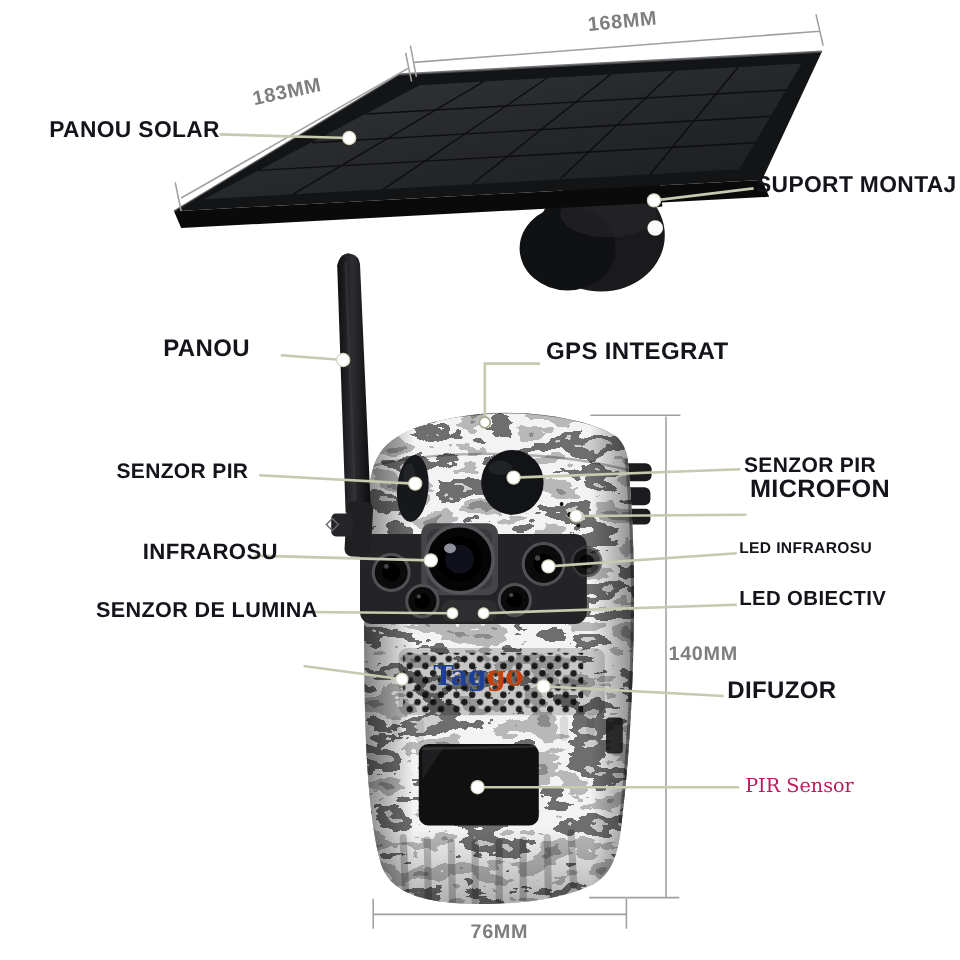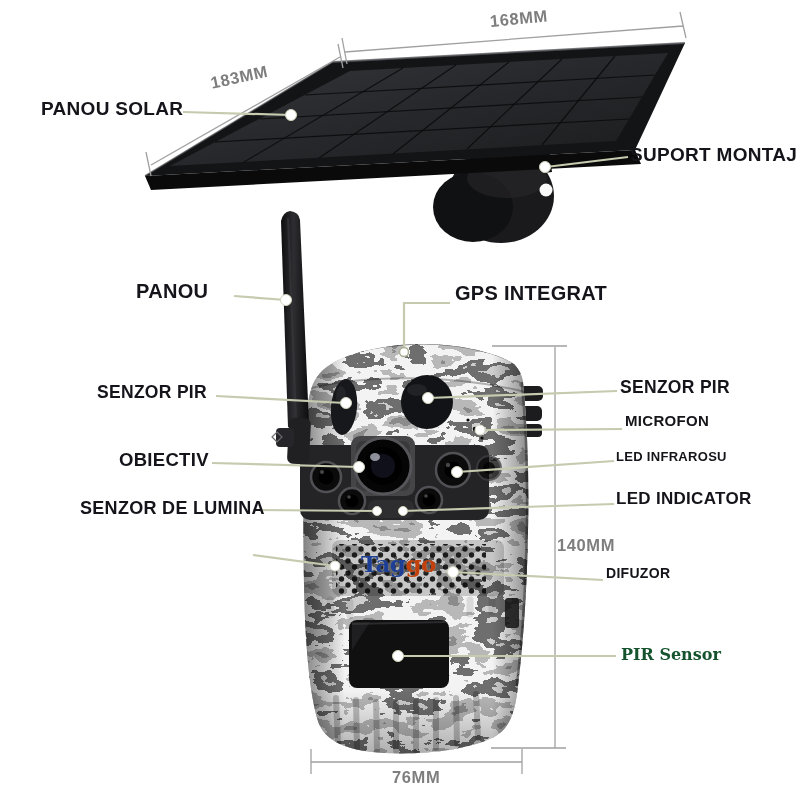--- a/index.html
+++ b/index.html
@@ -3,22 +3,22 @@
 <meta charset="utf-8">
 <style>
   html,body{margin:0;padding:0;background:#ffffff;}
   .stage{position:relative;width:800px;height:800px;background:#ffffff;overflow:hidden;
          font-family:"Liberation Sans",sans-serif;}
   .stage svg{position:absolute;left:0;top:0;}
   .cl{position:absolute;font-weight:700;color:#14141a;white-space:nowrap;
       letter-spacing:.3px;line-height:1.05;}
   .dim{position:absolute;font-weight:700;color:#7e7e7e;white-space:nowrap;
        font-size:16.5px;letter-spacing:.6px;transform-origin:left top;}
-  .serif-label{position:absolute;font-family:"DejaVu Serif",serif;font-weight:700;
-       color:#14532d;font-size:16px;white-space:nowrap;}
+  .serif-label{position:absolute;font-family:"DejaVu Serif",serif;font-weight:400;
+       color:#be185d;font-size:16px;white-space:nowrap;}
   .brand{position:absolute;left:361px;top:550px;font-family:"DejaVu Serif",serif;
        font-weight:700;font-size:23px;letter-spacing:-.5px;white-space:nowrap;
        text-shadow:0 0 2px rgba(255,255,255,.45);}
   .brand .b1{color:#1e3f96;text-align:right;}
   .brand .b2{color:#c2410c;}
 </style>
 </head>
 <body>
 
 <div class="stage">
@@ -218,26 +218,26 @@
   </g>
   <circle cx="404" cy="352" r="4.5" fill="#ffffff" stroke="#a9ad92" stroke-width="1.5"></circle>
 </svg>
 
 <div class="cl" style="left:41px;top:99px;font-size:19px">PANOU SOLAR</div>
 <div class="cl" style="left:630px;top:145px;font-size:19px">SUPORT MONTAJ</div>
 <div class="cl" style="left:136px;top:281px;font-size:20px">PANOU</div>
 <div class="cl" style="left:455px;top:283px;font-size:20px">GPS INTEGRAT</div>
 <div class="cl" style="left:97px;top:383px;font-size:17.5px">SENZOR PIR</div>
 <div class="cl" style="left:620px;top:378px;font-size:17.5px">SENZOR PIR</div>
-<div class="cl" style="left:625px;top:413px;font-size:15px">MICROFON</div>
-<div class="cl" style="left:119px;top:450px;font-size:18.5px">OBIECTIV</div>
+<div class="cl" style="left:625px;top:397px;font-size:21px">MICROFON</div>
+<div class="cl" style="left:119px;top:450px;font-size:18.5px">INFRAROSU</div>
 <div class="cl" style="left:616px;top:450px;font-size:13px">LED INFRAROSU</div>
 <div class="cl" style="left:80px;top:499px;font-size:18px">SENZOR DE LUMINA</div>
-<div class="cl" style="left:616px;top:490px;font-size:17px">LED INDICATOR</div>
-<div class="cl" style="left:606px;top:566px;font-size:14px">DIFUZOR</div>
+<div class="cl" style="left:616px;top:490px;font-size:17px">LED OBIECTIV</div>
+<div class="cl" style="left:606px;top:566px;font-size:20px">DIFUZOR</div>
 <div class="serif-label" style="left:621px;top:645px">PIR Sensor</div>
 
 <div class="dim" style="left:489px;top:12px;transform:rotate(-5.5deg)">168MM</div>
 <div class="dim" style="left:209px;top:74px;transform:rotate(-12deg)">183MM</div>
 <div class="dim" style="left:557px;top:536px">140MM</div>
 <div class="dim" style="left:392px;top:768px">76MM</div>
 
 <div class="brand"><span class="b1">Tag</span><span class="b2">go</span></div>
 
 </div>

